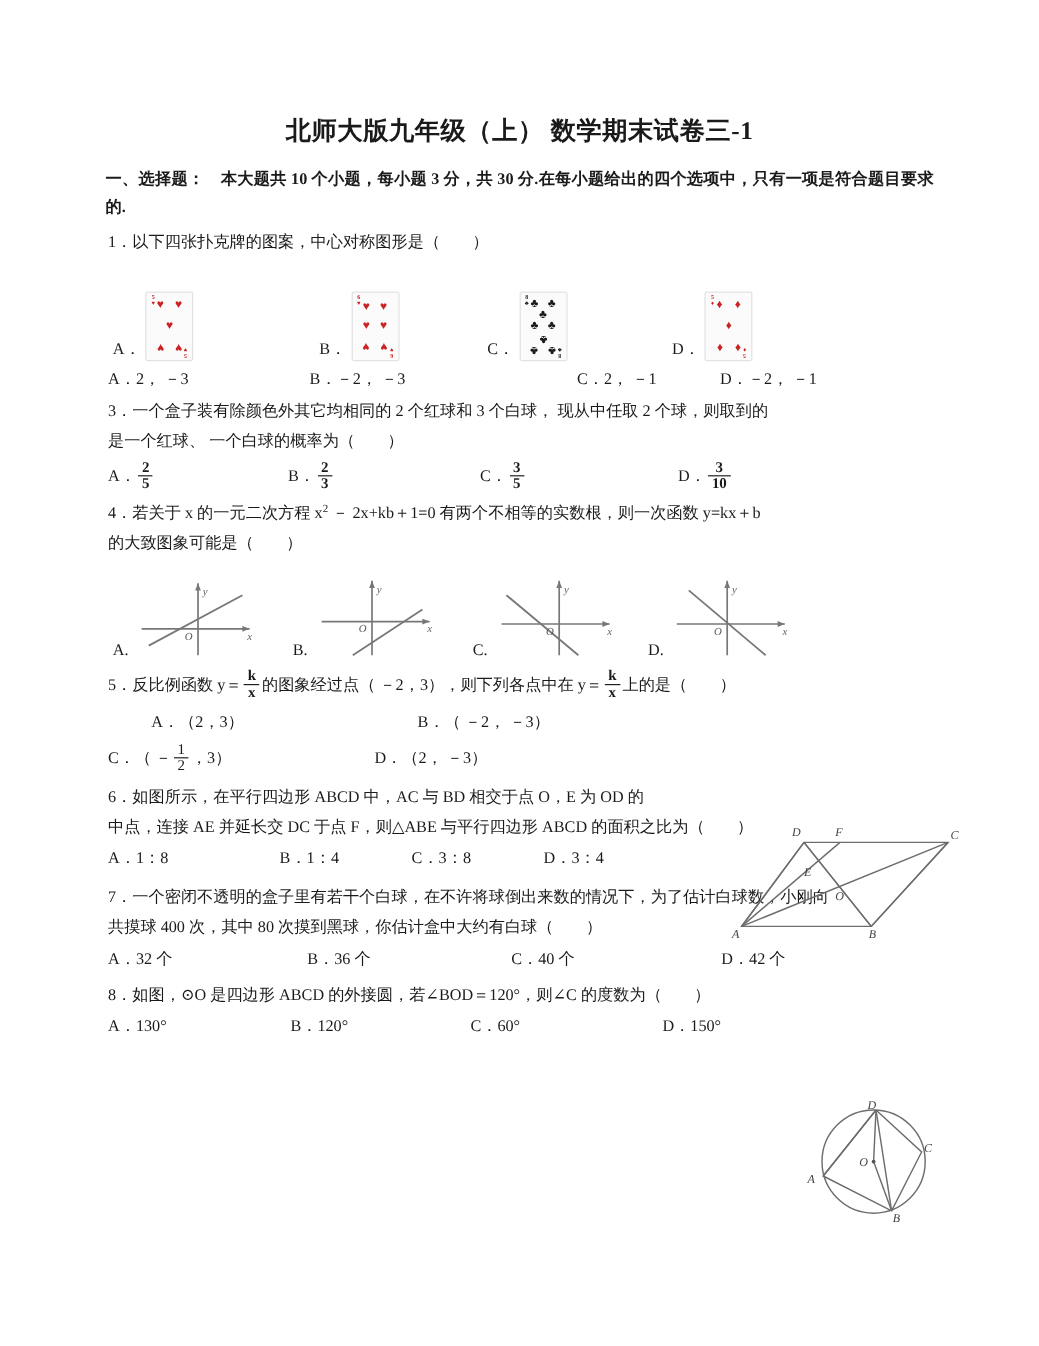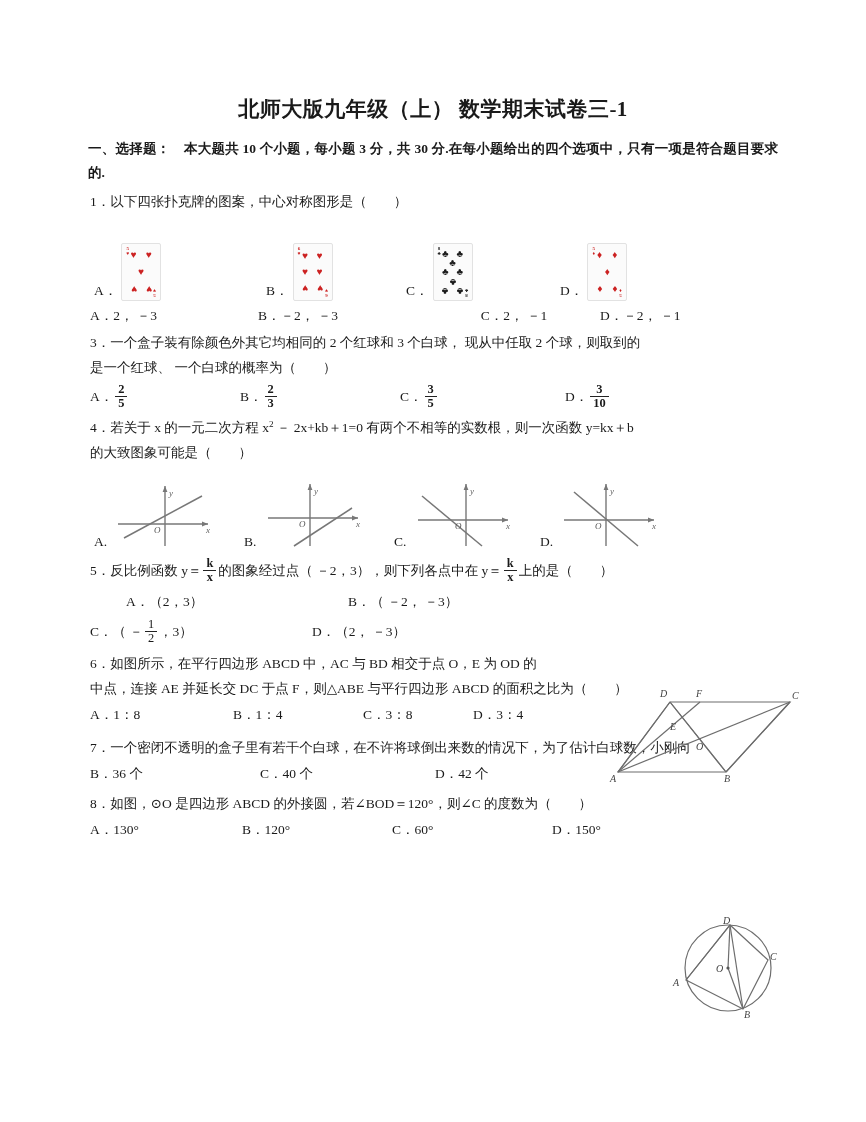--- a/index.html
+++ b/index.html
@@ -367,28 +367,30 @@
         <span class="opt">D．（2， －3）</span>
       </div>
     </div>
 
     <div class="q" style="margin-top:4px;">
       <div class="q-text" style="width:500px;">6．如图所示，在平行四边形 ABCD 中，AC 与 BD 相交于点 O，E 为 OD 的</div>
       <div class="q-text">中点，连接 AE 并延长交 DC 于点 F，则△ABE 与平行四边形 ABCD 的面积之比为（　　）</div>
       <div class="opts">
         <span class="opt" style="width:115px;">A．1：8</span>
         <span class="opt" style="width:110px;margin-left:28px;">B．1：4</span>
-        <span class="opt" style="width:110px;margin-left:20px;">C．3：8</span>
+        <span class="opt" style="width:110px;">C．3：8</span>
         <span class="opt">D．3：4</span>
       </div>
     </div>
 
     <div class="q" style="margin-top:8px;">
       <div class="q-text">7．一个密闭不透明的盒子里有若干个白球，在不许将球倒出来数的情况下，为了估计白球数，小刚向</div>
+      <div class="q-text">共摸球 400 次，其中 80 次摸到黑球，你估计盒中大约有白球（　　）</div>
       <div class="opts">
+        <span class="opt" style="width:166px;">A．32 个</span>
         <span class="opt" style="width:170px;">B．36 个</span>
         <span class="opt" style="width:175px;">C．40 个</span>
         <span class="opt">D．42 个</span>
       </div>
     </div>
 
     <div class="q" style="margin-top:6px;">
       <div class="q-text" style="width:585px;">8．如图，⊙O 是四边形 ABCD 的外接圆，若∠BOD＝120°，则∠C 的度数为（　　）</div>
       <div class="opts">
         <span class="opt" style="width:152px;">A．130°</span>

